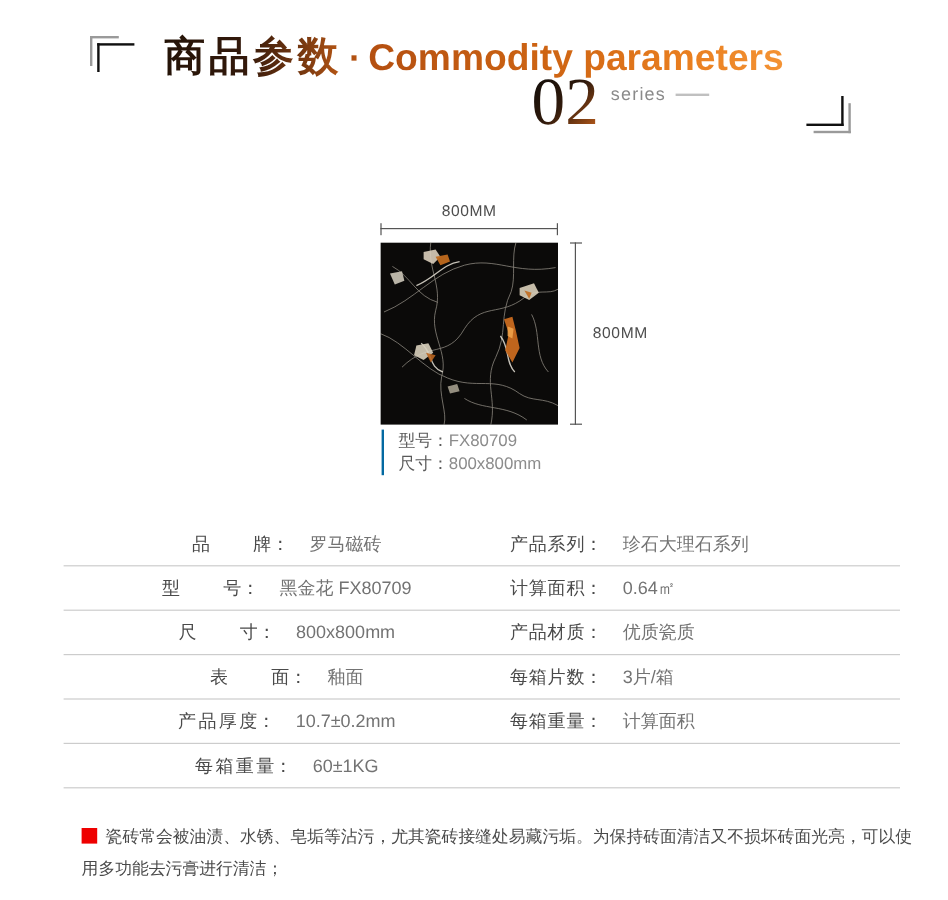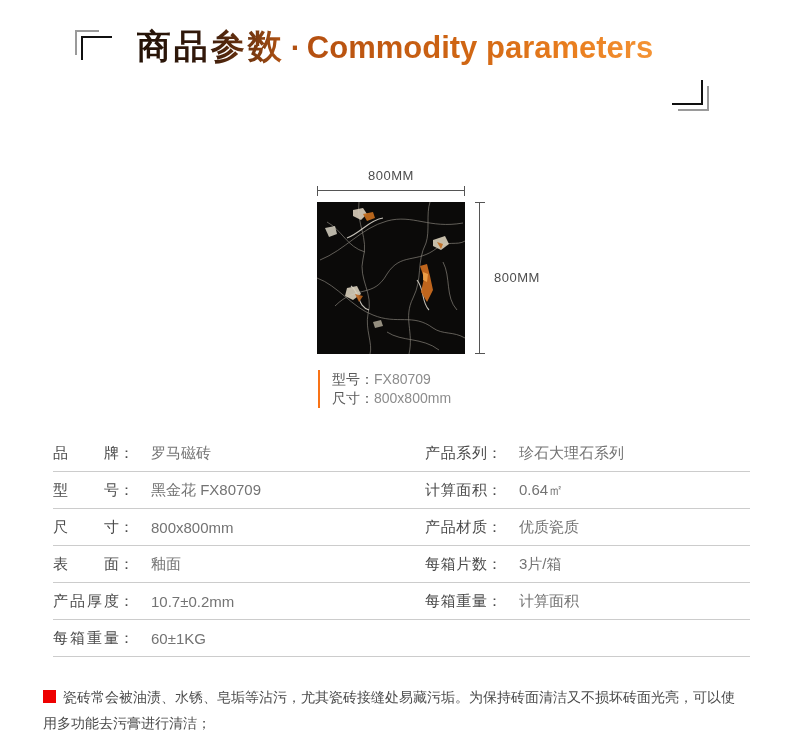--- a/index.html
+++ b/index.html
@@ -57,55 +57,60 @@
   .measure-h .tick.start { left:0; } .measure-h .tick.end { right:0; }
 
   .tile { position:absolute; left:317px; top:202px; width:148px; height:152px; }
 
   .measure-v { position:absolute; left:475px; top:202px; width:10px; height:152px; }
   .measure-v .bar { position:absolute; top:0; bottom:0; left:4px; border-left:1px solid #555; }
   .measure-v .tick { position:absolute; left:0; width:10px; height:1px; background:#555; }
   .measure-v .tick.start { top:0; } .measure-v .tick.end { bottom:0; }
   .dim-right-label { position:absolute; left:494px; top:270px; font-size:13px; color:#4d4d4d; letter-spacing:0.5px; }
 
-  .tile-info { position:absolute; left:318px; top:370px; padding-left:12px; border-left:2px solid #f97316; }
+  .tile-info { position:absolute; left:318px; top:358px; padding-left:12px; border-left:2px solid #0369a1; }
   .tile-info .row { font-size:14px; line-height:19px; white-space:nowrap; }
   .tile-info .k { color:#5a5a5a; }
   .tile-info .v { color:#8c8c8c; }
 
   
   .params { position:absolute; left:53px; top:435px; width:697px; font-size:15px; color:#4f4f4f; }
   .prow { display:flex; align-items:center; height:37px; border-bottom:1px solid #cccccc; }
-  .cell-l { width:372px; display:flex; align-items:center; }
+  .cell-l { width:372px; display:flex; align-items:center;justify-content:center; }
   .cell-r { flex:1; display:flex; align-items:center; }
   .lbl { display:inline-block; width:66px; text-align:justify; text-align-last:justify; color:#4a4a4a; }
   .lbl-r { display:inline-block; width:62px; text-align:justify; text-align-last:justify; color:#4a4a4a;font-family:Liberation Serif, serif; }
   .colon { color:#4a4a4a; }
   .val { margin-left:17px; color:#737373; }
 
   
-  .note { position:absolute; left:43px; top:684px; width:700px; font-size:14px; line-height:26px; color:#4a4a4a; }
+  .note { position:absolute; left:68px; top:684px; width:700px; font-size:14px; line-height:26px; color:#4a4a4a; }
   .red-square { display:inline-block; width:13px; height:13px; background:#ee0000; margin-right:7px; vertical-align:-1px; }
 </style>
 </head>
 <body>
 
 <div class="page">
 
   <div class="corner corner-tl">
     <div class="l1"></div>
       <div class="l2"></div>
   </div>
 
   <div class="title-row">
     <span class="grad-text title-zh">商品参数</span>
     <span class="grad-text title-sep">·</span>
     <span class="grad-text title-en">Commodity parameters</span>
   </div>
 
+  <div class="series-block">
+    <span class="grad-text series-num">02</span>
+    <span class="series-label">series</span>
+    <span class="series-dash"></span>
+  </div>
 
   <div class="corner corner-br">
     <div class="l1"></div>
       <div class="l2"></div>
   </div>
 
   <div class="dim-top-label">800MM</div>
   <div class="measure-h">
     <div class="tick start"></div>
       <div class="bar"></div>

